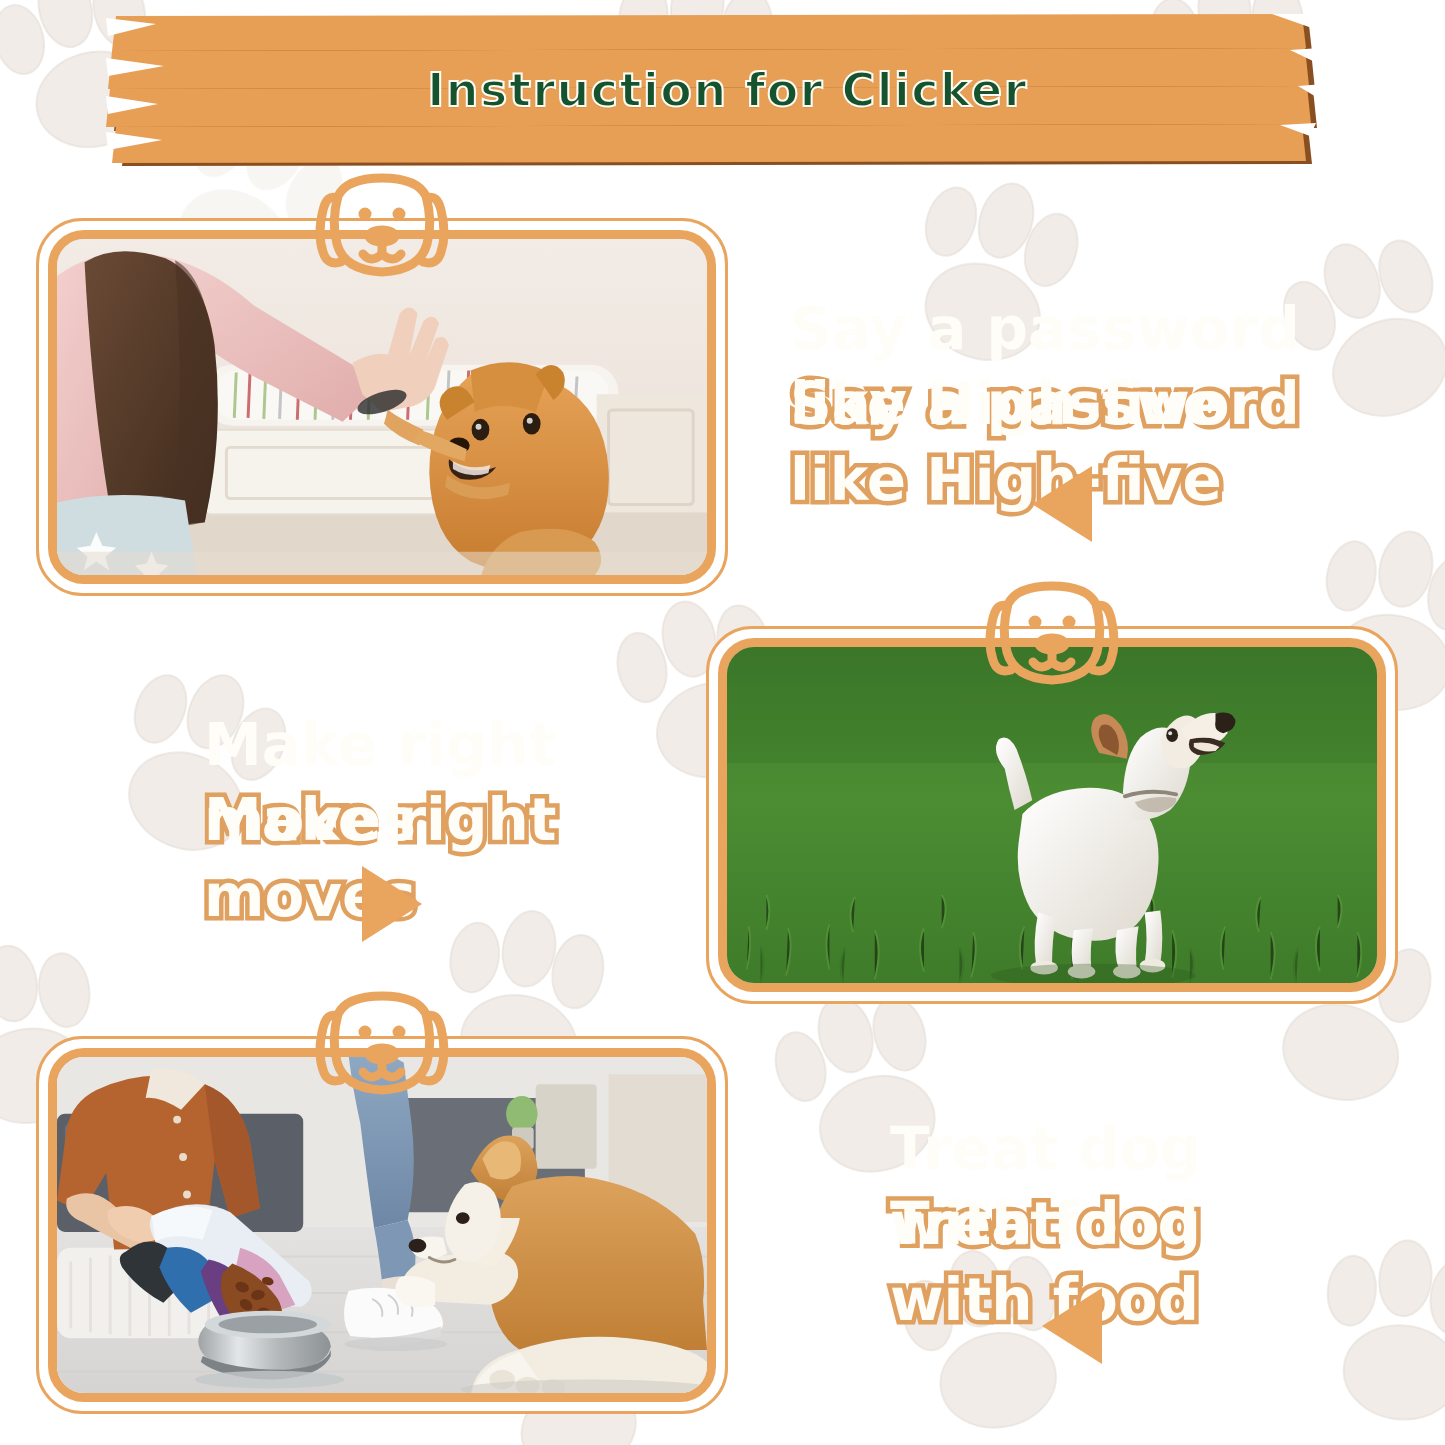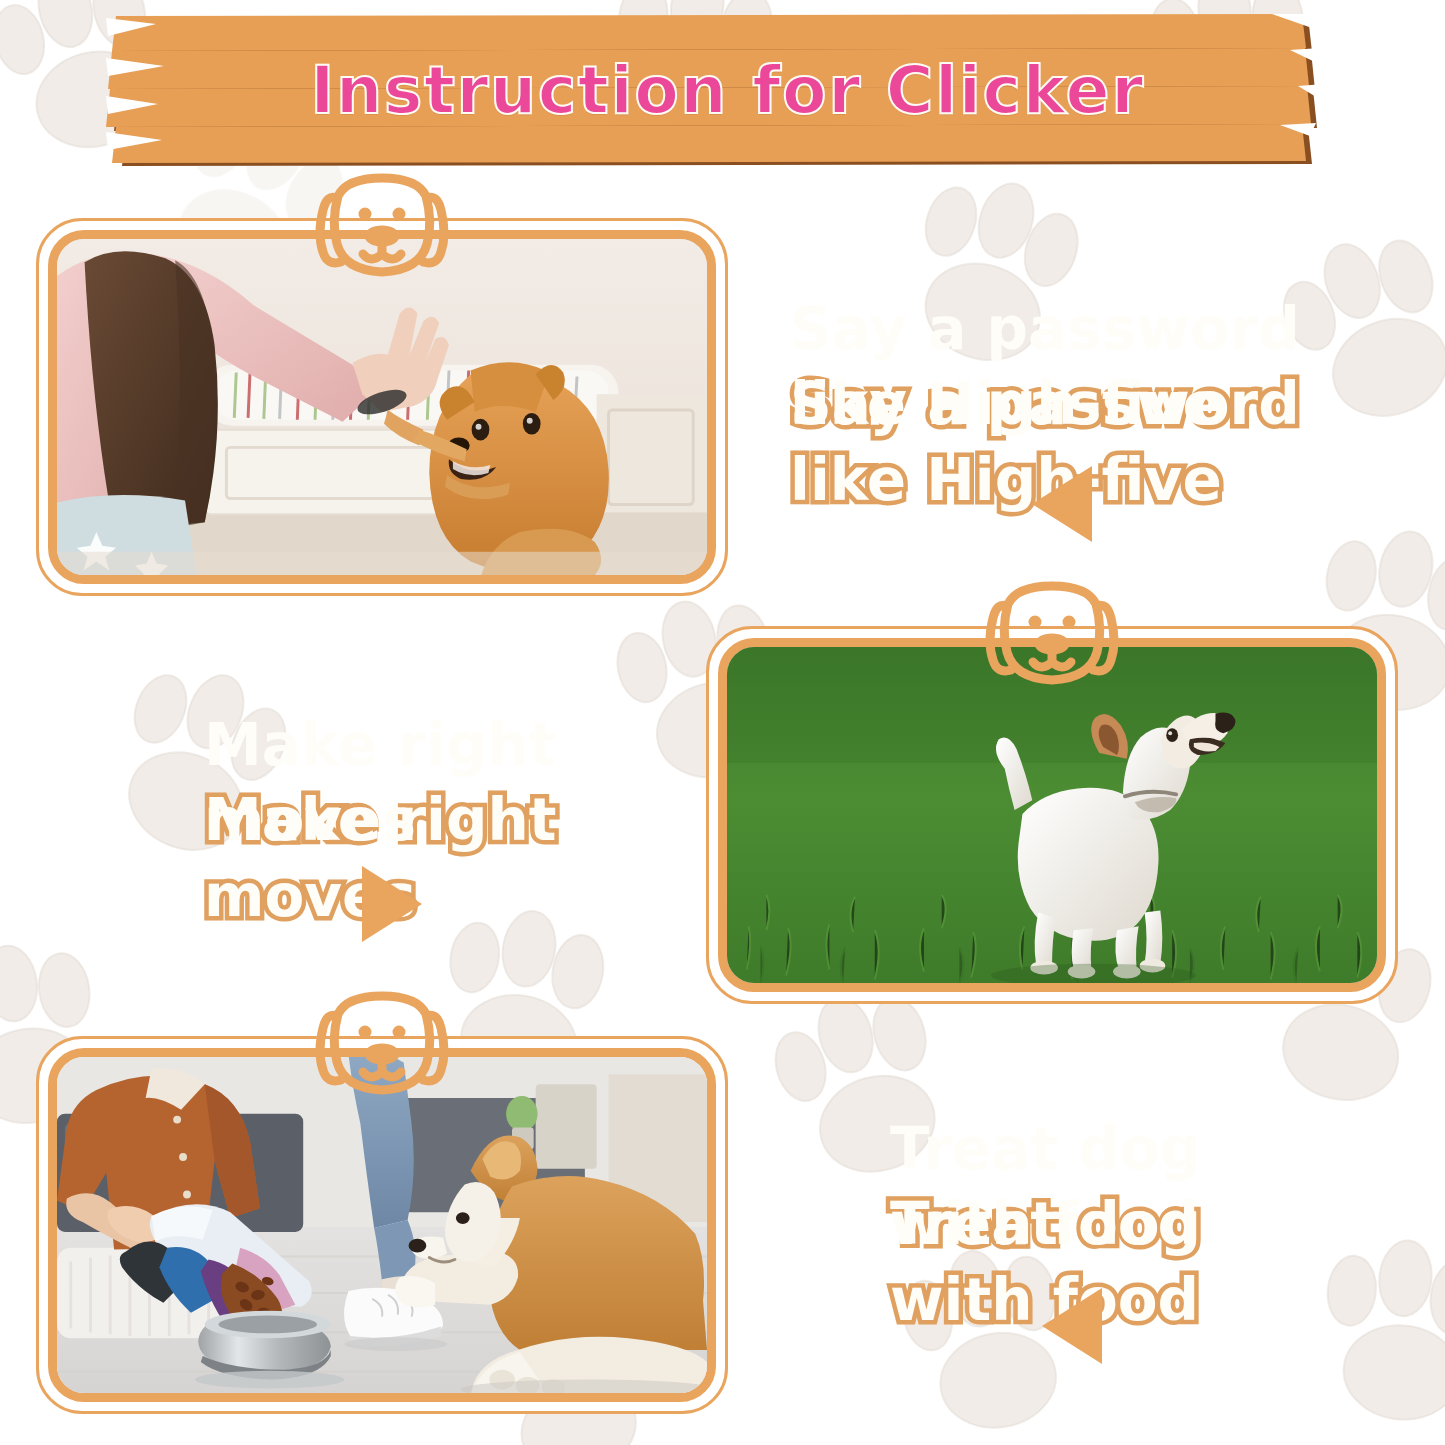--- a/index.html
+++ b/index.html
@@ -16,23 +16,23 @@
   #pawlayer{position:absolute;inset:0;z-index:0;pointer-events:none;}
 
   
   .banner{position:absolute;left:112px;top:14px;width:1215px;height:152px;z-index:5;}
   .banner svg{display:block;width:100%;height:100%;overflow:visible;}
   .banner-title{
     position:absolute;left:0;top:0;width:1215px;height:152px;
     display:flex;align-items:center;justify-content:center;
     font-family:"DejaVu Sans", sans-serif;
     font-weight:bold;
-    font-size:65px;
+    font-size:46px;
     letter-spacing:1.5px;
-    color:#ec4899;
+    color:#14532d;
     text-shadow:0 2px 0 rgba(150,88,30,.18);
     -webkit-text-stroke:2px #fdfbf4;
     padding-left:16px;
     box-sizing:border-box;
     white-space:nowrap;
   }
 
   
   .frame{position:absolute;z-index:4;}
   .frame .outer{

